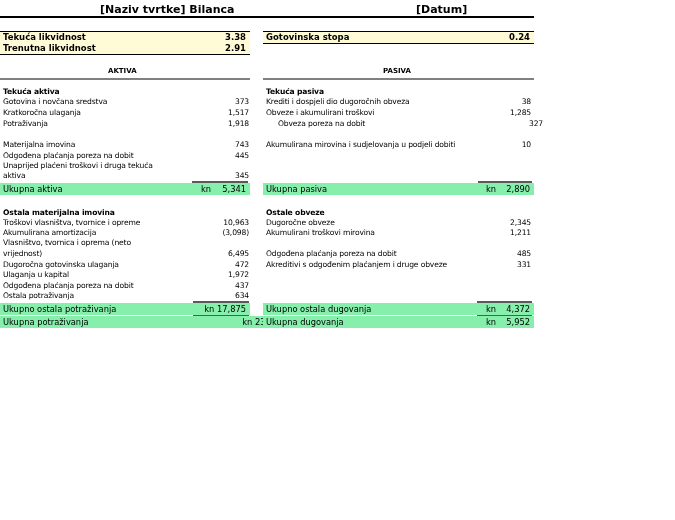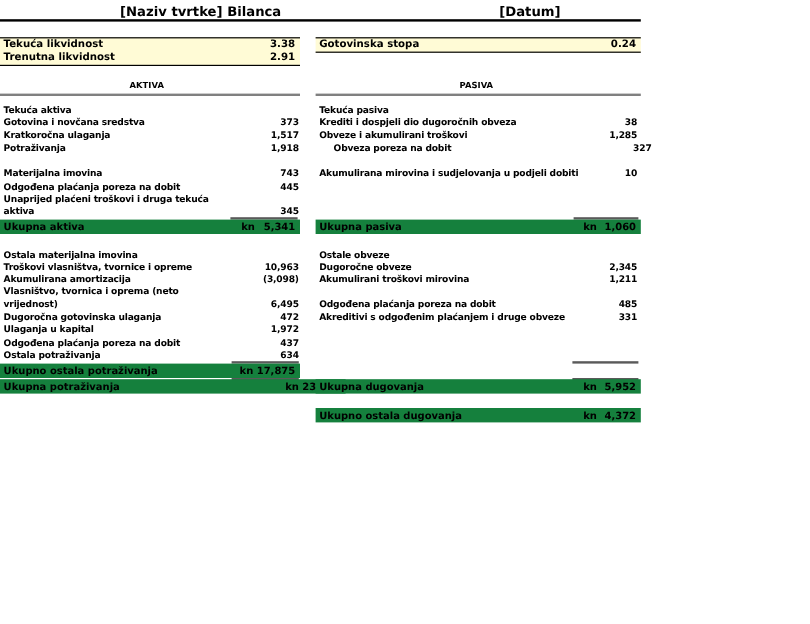--- a/index.html
+++ b/index.html
@@ -8,24 +8,24 @@
   .abs { position:absolute;margin-left:40px; }
   .title { font-weight:bold; font-size:11px; top:3px; white-space:nowrap; }
   .hline { position:absolute; height:0; border-top:2px solid #000; }
   .gline { position:absolute; height:0; border-top:2px solid #808080; }
   .sumline { position:absolute; height:0; border-top:2px solid #5a5a5a; }
   .ratio-block { position:absolute; background:#fffbd6; border-top:1px solid #000; border-bottom:1px solid #000; }
   .ratio-row { height:11px; font-size:8.5px; font-weight:bold; line-height:11px; position:relative; white-space:nowrap; }
   .ratio-row .lbl { position:absolute; left:3px; }
   .ratio-row .val { position:absolute; right:4px; }
   .sechead { position:absolute; font-size:7px; font-weight:bold; top:67px; }
-  .row { position:absolute; font-size:7.6px; line-height:10px; height:10px; white-space:nowrap; font-weight:bold; letter-spacing:-0.15px; }
+  .row { position:absolute; font-size:7.6px; line-height:10px; height:10px; white-space:nowrap; font-weight:normal; letter-spacing:-0.15px; }
   .row .val { position:absolute; right:0;text-align:right; }
   .hdr { font-weight:bold; }
-  .total { position:absolute; background:#15803d; font-size:8.3px; font-weight:bold; height:12px; line-height:12px; white-space:nowrap; }
+  .total { position:absolute; background:#86efac; font-size:8.3px; font-weight:normal; height:12px; line-height:12px; white-space:nowrap; }
   .total .lbl { position:absolute; left:3px; }
   .total .cur { position:absolute; }
   .total .val { position:absolute; right:4px; }
 </style>
 </head>
 <body>
 
 <div class="abs title" style="left:60px;">[Naziv tvrtke] Bilanca</div>
 <div class="abs title" style="left:376px;">[Datum]</div>
 <div class="hline" style="left:0; width:534px; top:16px;"></div>
@@ -101,21 +101,21 @@
   <span class="val">327</span>
 </div>
 <div class="row" style="left:266px; top:140px; width:265px;">
   <span>Akumulirana mirovina i sudjelovanja u podjeli dobiti</span>
   <span class="val">10</span>
 </div>
 <div class="sumline" style="left:478px; width:54px; top:181px;"></div>
 <div class="total" style="left:263px; top:183px; width:271px;">
   <span class="lbl">Ukupna pasiva</span>
   <span class="cur" style="left:223px;">kn</span>
-  <span class="val">1,060</span>
+  <span class="val">2,890</span>
 </div>
 
 <div class="row hdr" style="left:3px; top:208px;">Ostala materijalna imovina</div>
 <div class="row" style="left:3px; top:218px; width:246px;">
   <span>Troškovi vlasništva, tvornice i opreme</span>
   <span class="val">10,963</span>
 </div>
 <div class="row" style="left:3px; top:228px; width:246px;">
   <span>Akumulirana amortizacija</span>
   <span class="val">(3,098)</span>
@@ -165,21 +165,21 @@
 </div>
 <div class="row" style="left:266px; top:249px; width:265px;">
   <span>Odgođena plaćanja poreza na dobit</span>
   <span class="val">485</span>
 </div>
 <div class="row" style="left:266px; top:260px; width:265px;">
   <span>Akreditivi s odgođenim plaćanjem i druge obveze</span>
   <span class="val">331</span>
 </div>
 <div class="sumline" style="left:477px; width:55px; top:301px;"></div>
-<div class="total" style="left:263px; top:303px; width:271px;margin-top:37px;">
+<div class="total" style="left:263px; top:303px; width:271px;">
   <span class="lbl">Ukupno ostala dugovanja</span>
   <span class="cur" style="left:223px;">kn</span>
   <span class="val">4,372</span>
 </div>
 <div class="sumline" style="left:477px; width:55px; top:315px;"></div>
 <div class="total" style="left:263px; top:316px; width:271px;">
   <span class="lbl">Ukupna dugovanja</span>
   <span class="cur" style="left:223px;">kn</span>
   <span class="val">5,952</span>
 </div>

